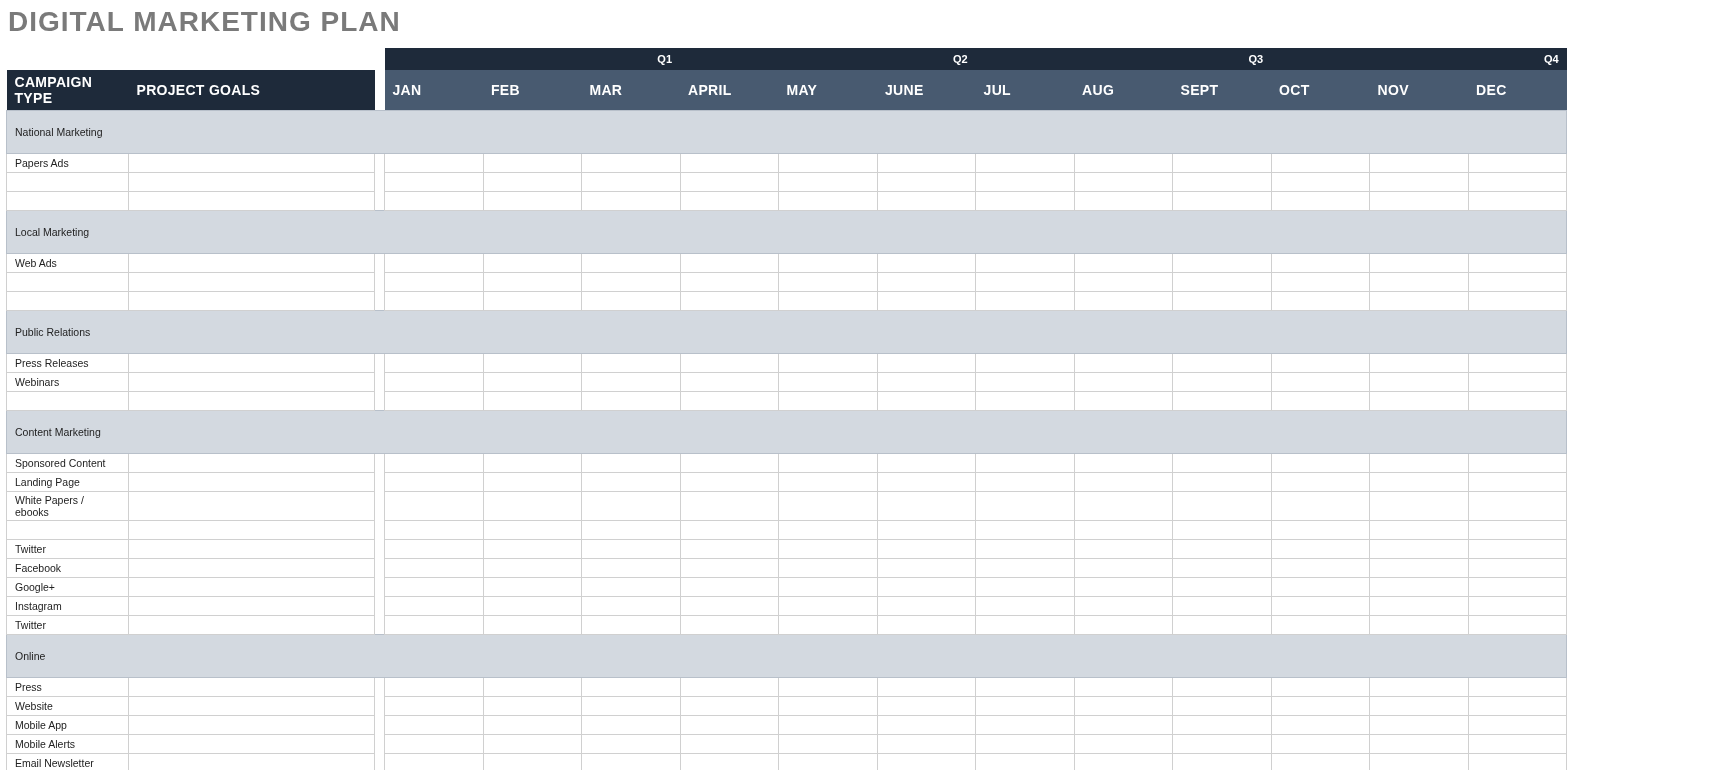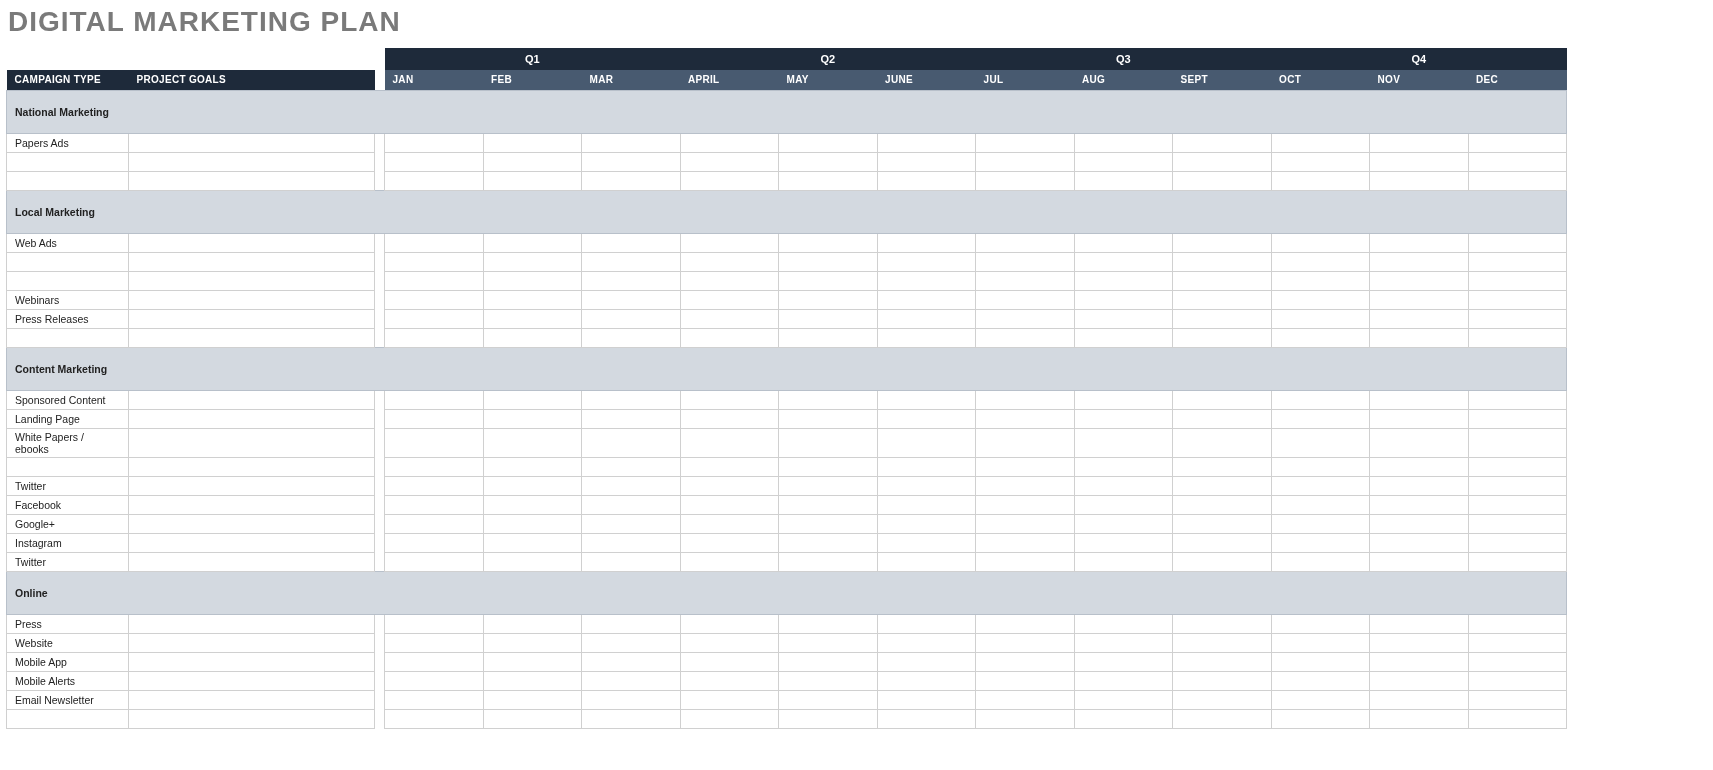--- a/index.html
+++ b/index.html
@@ -40,48 +40,48 @@
   col.c-gap   { width: 10px; }
   col.c-mon   { width: 98.5px; }
   
   tr.qtr td, tr.qtr th {
     background: var(--dark-navy);
     color: #fff;
     font-weight: 700;
     font-size: 11px;
     height: 22px;
     padding: 4px 8px;
-    text-align: center;
+    text-align: right;
     border: none;
   }
   tr.qtr td.blank-left {
     background: #ffffff;
   }
   tr.qtr td.gap { background: #fff; }
   
   tr.hdr th {
     background: var(--dark-navy);
     color: #fff;
     font-weight: 700;
-    font-size: 10px;
+    font-size: 14px;
     height: 20px;
     padding: 4px 8px;
     text-align: left;
     text-transform: uppercase;
     letter-spacing: .3px;
     border: none;
   }
   tr.hdr th.mon {
     background: var(--slate-blue);
   }
   tr.hdr th.gap { background: #fff; }
   
   tr.sec td {
     background: var(--header-gray);
-    font-weight: 700;
+    font-weight: 400;
     font-size: 10.5px;
     height: 25px;
     padding: 15px 8px;
     border: 1px solid #b8c0ca;
   }
   
   tr.row td {
     height: 19px;
     padding: 2px 8px;
     font-size: 10.5px;
@@ -254,39 +254,42 @@
           <td></td>
           <td></td>
           <td></td>
           <td></td>
           <td></td>
           <td></td>
           <td></td>
           <td></td>
           <td></td>
         </tr>
+        <tr class="sec">
+          <td colspan="15">Public Relations</td>
+        </tr>
+        <tr class="row">
+          <td>Press Releases</td>
+          <td></td>
+          <td class="gap"></td>
+          <td></td>
+          <td></td>
+          <td></td>
+          <td></td>
+          <td></td>
+          <td></td>
+          <td></td>
+          <td></td>
+          <td></td>
+          <td></td>
+          <td></td>
+          <td></td>
+        </tr>
         <tr class="row">
           <td>Webinars</td>
-          <td></td>
-          <td class="gap"></td>
-          <td></td>
-          <td></td>
-          <td></td>
-          <td></td>
-          <td></td>
-          <td></td>
-          <td></td>
-          <td></td>
-          <td></td>
-          <td></td>
-          <td></td>
-          <td></td>
-        </tr>
-        <tr class="row">
-          <td>Press Releases</td>
           <td></td>
           <td class="gap"></td>
           <td></td>
           <td></td>
           <td></td>
           <td></td>
           <td></td>
           <td></td>
           <td></td>
           <td></td>

